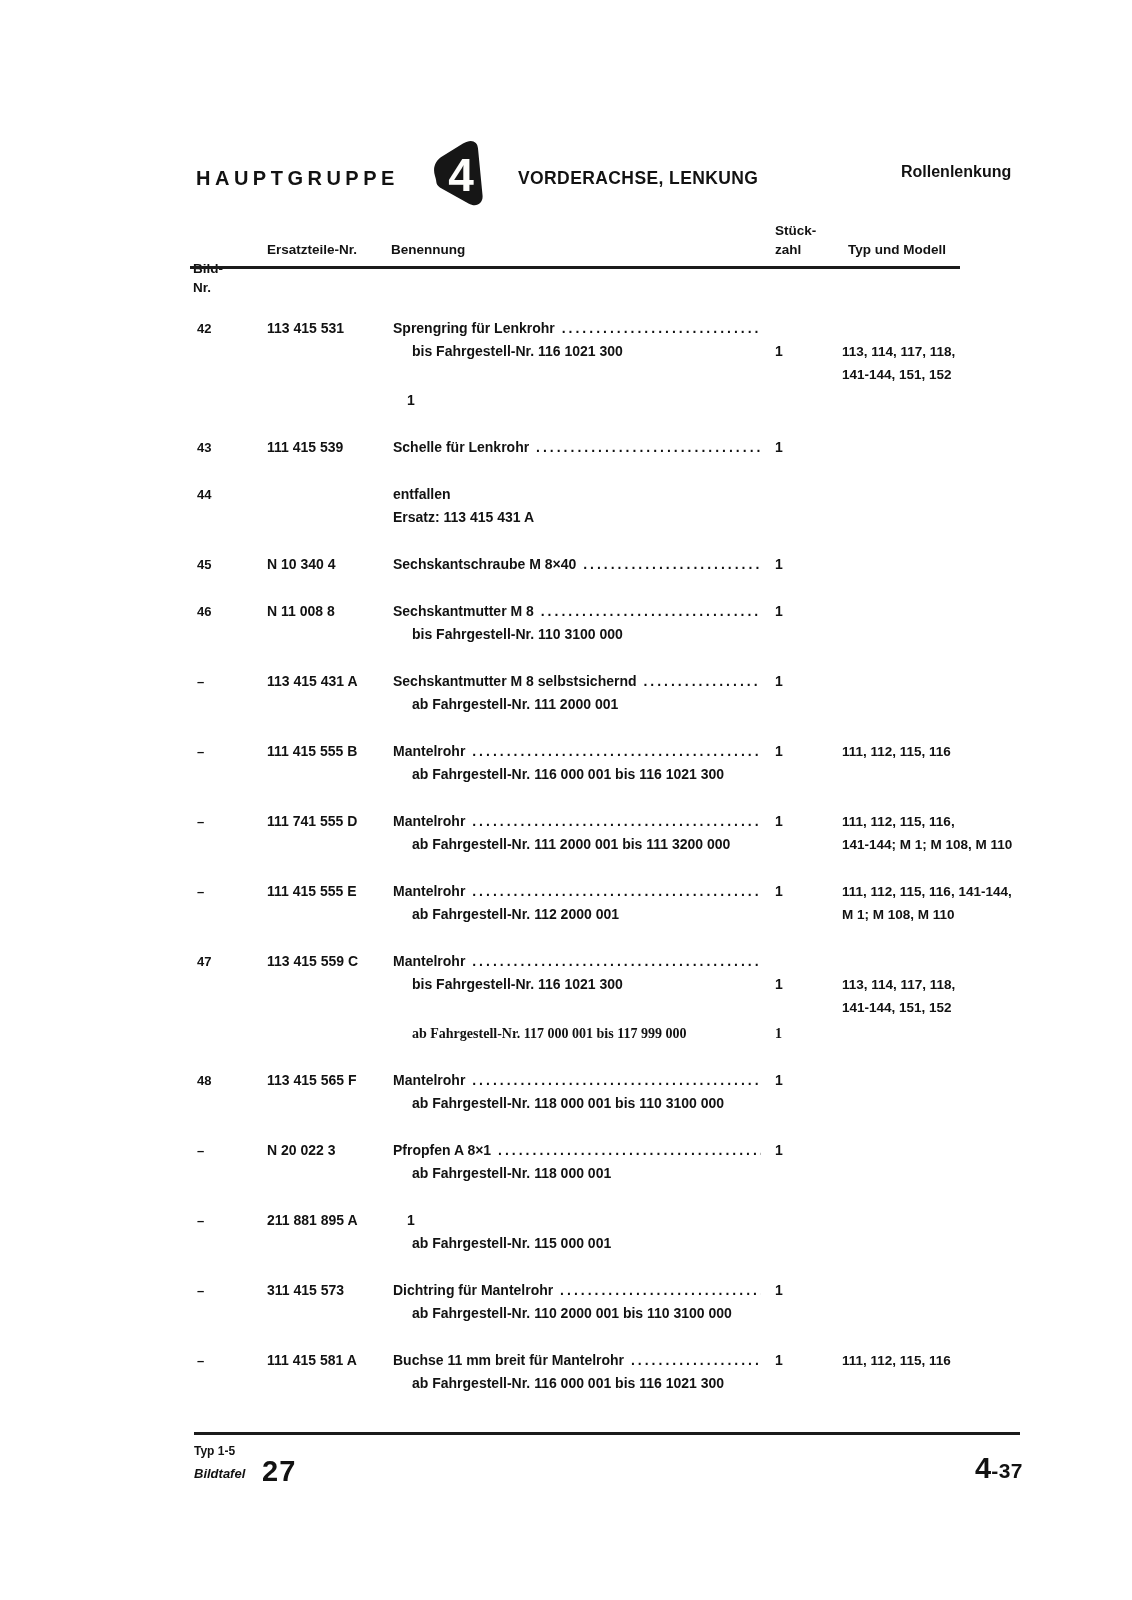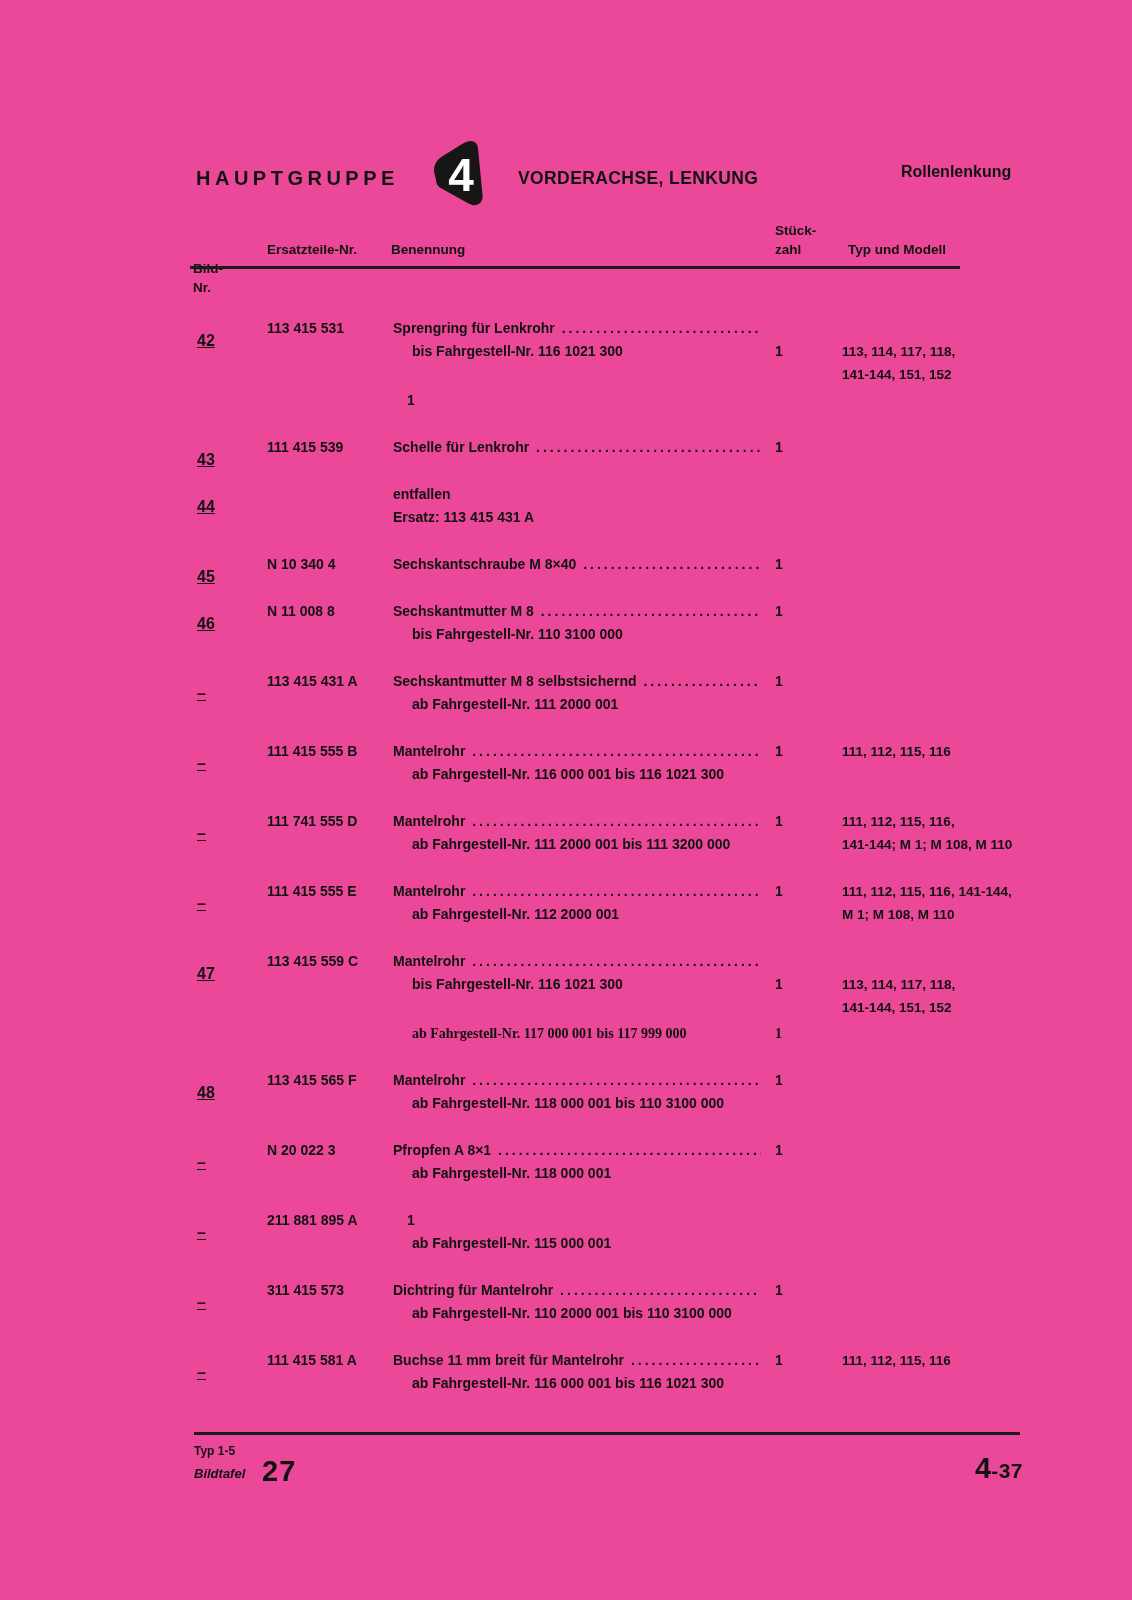--- a/index.html
+++ b/index.html
@@ -1,37 +1,37 @@
 <!DOCTYPE html>
 <html><head>
 <meta charset="utf-8">
 <style>
   html,body{margin:0;padding:0;background:#e8e6e1;}
   .sheet{
     position:relative;width:1132px;height:1600px;overflow:hidden;
-    background:#ec4899;color:#121212;
+    background:#ffffff;color:#121212;
     font-family:"Liberation Sans",sans-serif;
   }
   
   .mast-hauptgruppe{position:absolute;left:196px;top:167px;font-size:20px;font-weight:700;letter-spacing:4.5px;white-space:nowrap;}
   .badge{position:absolute;left:431px;top:139px;width:55px;height:70px;}
   .mast-title{position:absolute;left:518px;top:168px;font-size:17.5px;font-weight:700;letter-spacing:.4px;white-space:nowrap;}
   .mast-edition{position:absolute;left:901px;top:163px;font-size:16px;font-weight:700;white-space:nowrap;}
   
   .th{position:absolute;font-size:13.5px;font-weight:700;line-height:19px;white-space:nowrap;}
   .th-bild{left:193px;top:223px;margin-top:36px;}
   .th-part{left:267px;top:240px;}
   .th-name{left:391px;top:240px;}
   .th-qty{left:775px;top:221px;}
   .th-model{left:848px;top:240px;}
   .rule-head{position:absolute;left:190px;top:266px;width:770px;height:3px;background:#1b1b1b;}
   
   .table{position:absolute;left:0;top:317px;right:0;}
   .row{position:relative;margin-bottom:24px;}
-  .bild{position:absolute;left:197px;top:12px;font-size:16px;font-weight:700;line-height:23px;text-decoration:underline;}
+  .bild{position:absolute;left:197px;top:0;font-size:13px;font-weight:700;line-height:23px;}
   .part{position:absolute;left:267px;top:0;font-size:14px;font-weight:700;line-height:23px;white-space:nowrap;}
   .lines{margin-left:393px;}
   .line{display:flex;line-height:23px;font-size:14px;font-weight:700;}
   .c-name{flex:none;width:368px;box-sizing:border-box;padding-right:10px;overflow:hidden;white-space:nowrap;}
   .line.indent .c-name{padding-left:19px;}
   .dots{letter-spacing:3px;}
   .c-qty{flex:none;margin-left:14px;width:40px;}
   .model{position:absolute;left:842px;font-size:13.5px;font-weight:700;line-height:23px;white-space:nowrap;}
   
   .rule-foot{position:absolute;left:194px;top:1432px;width:826px;height:3px;background:#1b1b1b;}

